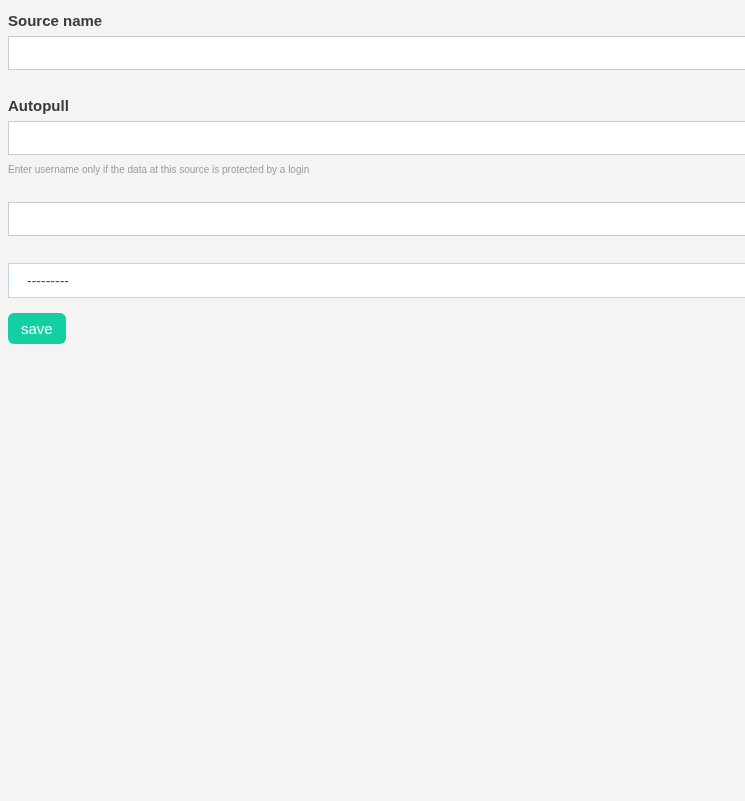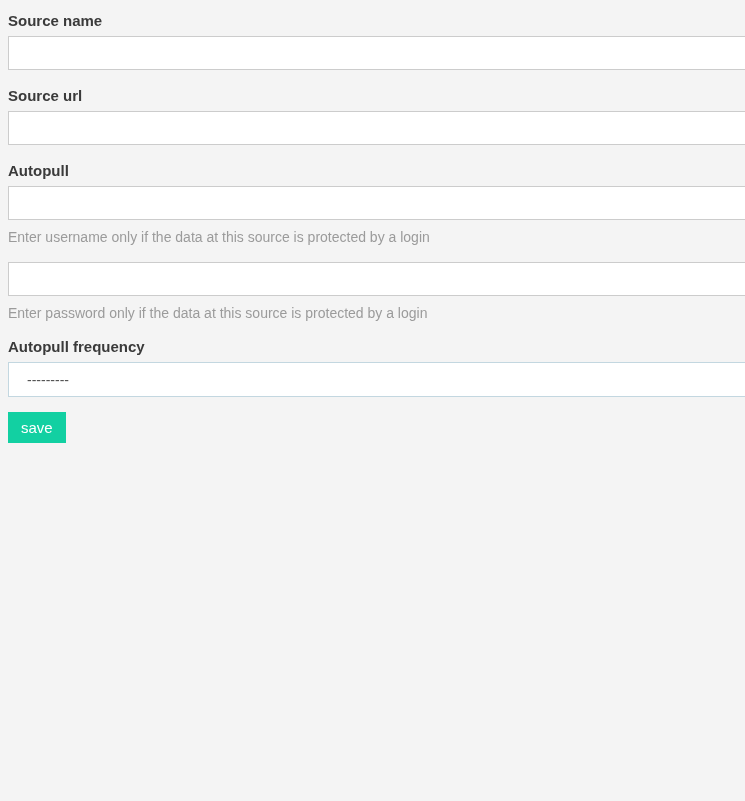--- a/index.html
+++ b/index.html
@@ -17,21 +17,21 @@
     padding: 12px 0 0 8px;
   }
   .page-title {
     margin: 2px 0 24px 0;
     font-size: 31px;
     font-weight: 700;
     color: var(--title, #0e4b5f);
     letter-spacing: 0.5px;
   }
   .field {
-    margin-bottom: 17px;
+    margin-bottom: 27px;
   }
   .field-label {
     display: block;
     font-size: 15px;
     font-weight: 700;
     color: var(--label, #3a3a3a);
     margin-bottom: 7px;
   }
   .text-input {
     display: block;
@@ -72,68 +72,62 @@
     font-family: inherit;
     color: var(--select_text, #555555);
     appearance: none;
     -webkit-appearance: none;
     -moz-appearance: none;
     border-radius: 0;
     outline: none;
   }
   .help-text {
     margin: 9px 0 0 0;
-    font-size: 14px;
+    font-size: 10px;
     color: var(--help_text, #9b9b9b);
   }
   .field-autopull {
     margin-bottom: 15px;
   }
   .save-btn {
     display: inline-block;
     background: var(--button_bg, #12d0a2);
     color: var(--button_text, #ffffff);
     border: none;
-    border-radius: 0;
+    border-radius: 6px;
     padding: 7px 13px;
     font-size: 15px;
     font-family: inherit;
     cursor: pointer;
   }
 </style>
 </head>
 <body>
 
 <div class="page">
 
 
   <div class="field">
     <label class="field-label">Source name</label>
     <input type="text" class="text-input" value="" style="">
   </div>
 
 
-  <div class="field">
-    <label class="field-label">Source url</label>
-    <input type="text" class="text-input" value="" style="">
-  </div>
 
   <div class="field">
     <label class="field-label">Autopull</label>
     <input type="text" class="text-input" value="" style="">
     <p class="help-text">Enter username only if the data at this source is protected by a login</p>
   </div>
 
   <div class="field">
     <input type="text" class="text-input" value="" style="">
-    <p class="help-text">Enter password only if the data at this source is protected by a login</p>
   </div>
 
   <div class="field field-autopull">
-    <label class="field-label">Autopull frequency</label>
     <select class="select-input">
       <option>---------</option>
     </select>
   </div>
 
   <button class="save-btn">save</button>
 
 </div>
 
 </body></html>

